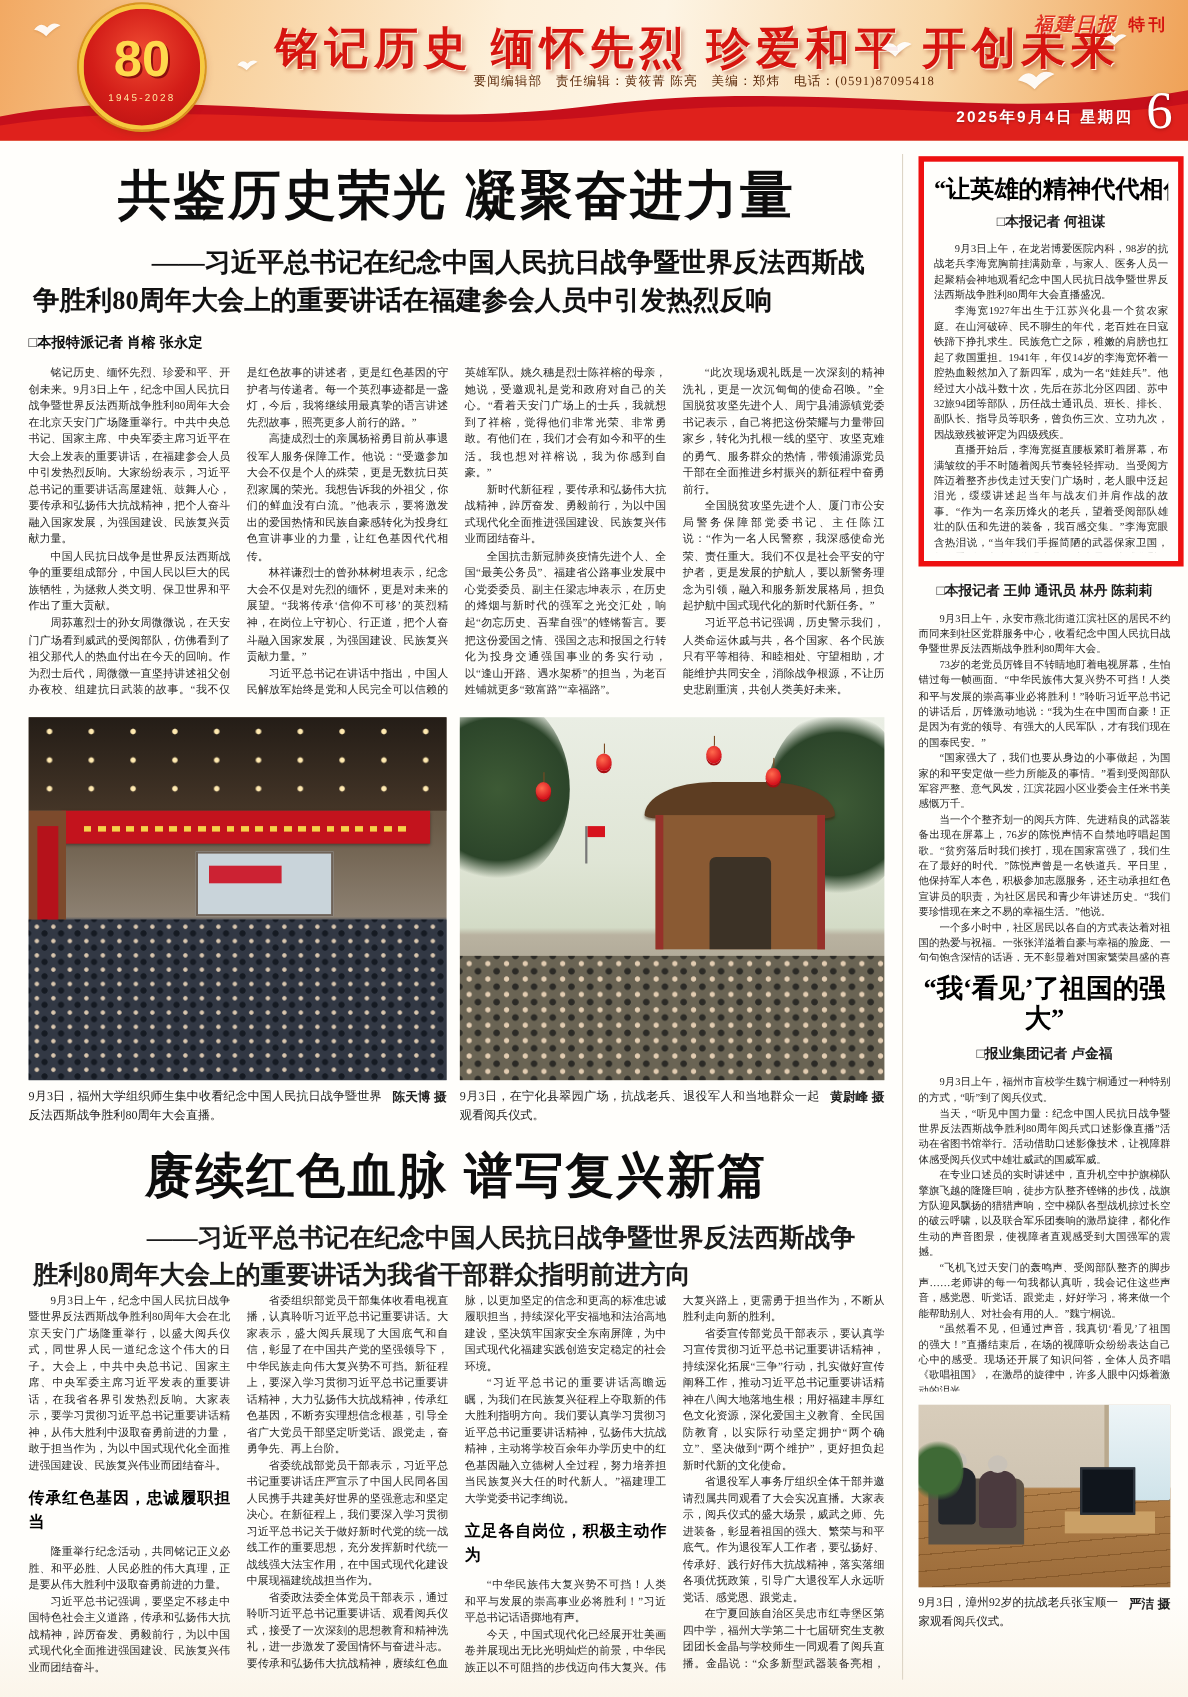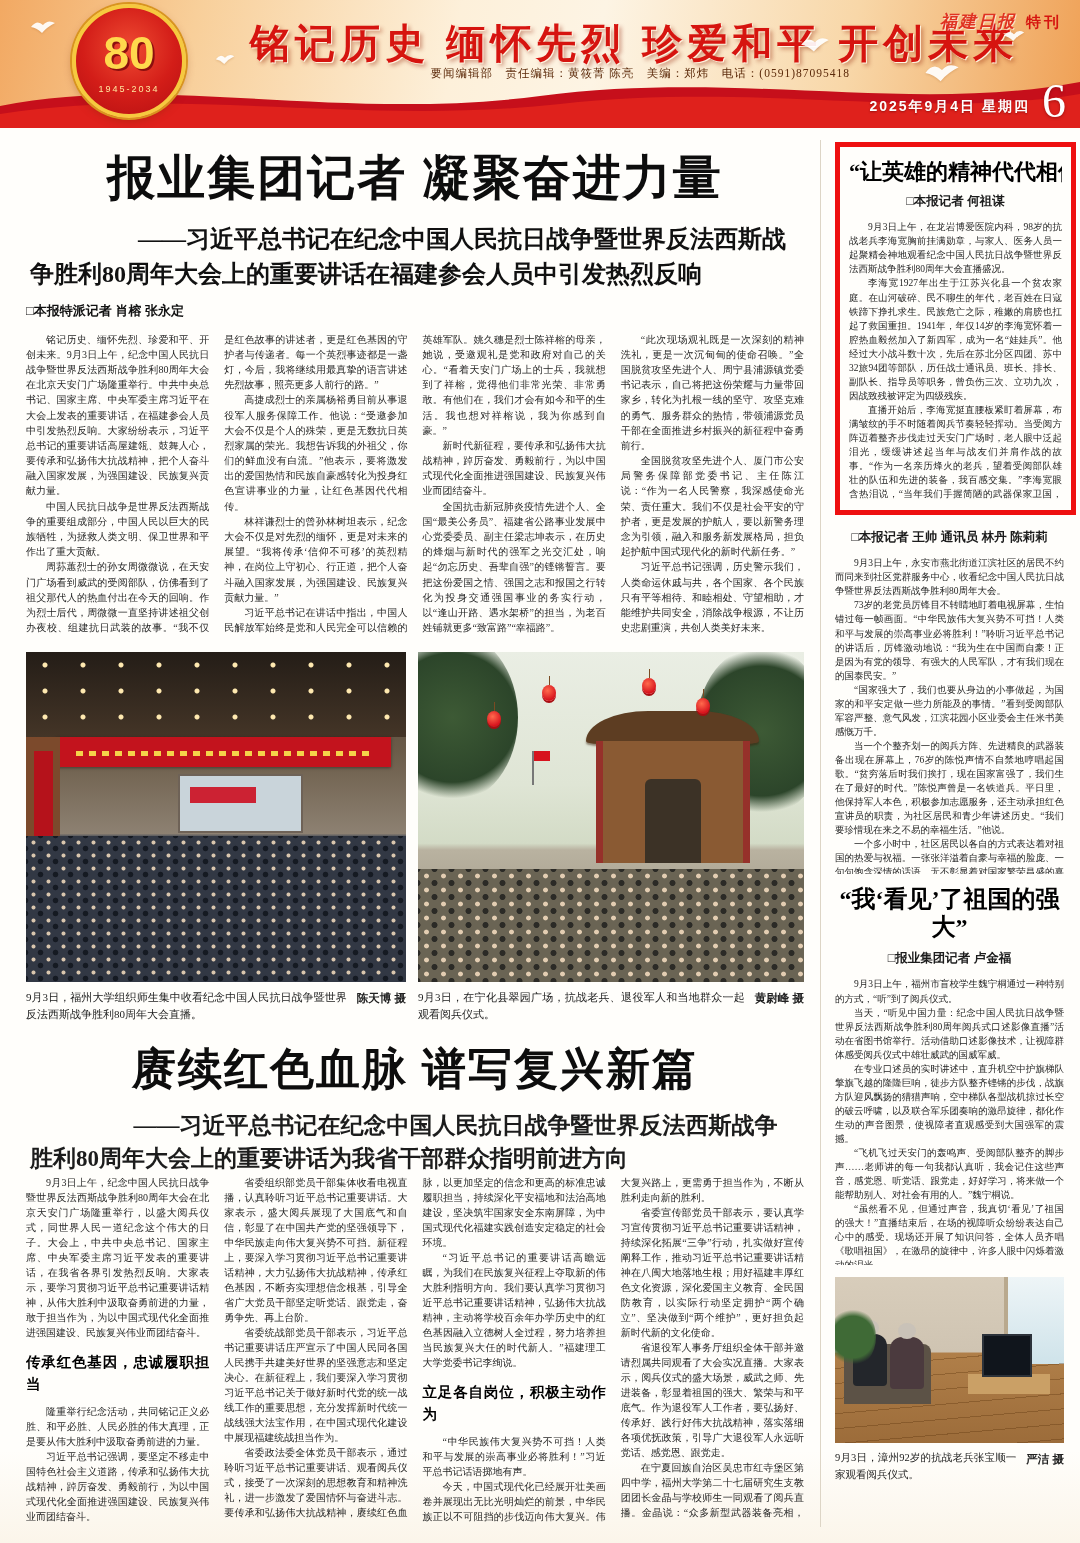--- a/index.html
+++ b/index.html
@@ -135,21 +135,21 @@
   .side-fig .caption { font-size:10.5px; }
 </style>
 </head>
 <body>
 
 <div class="page">
 
   <header class="banner">
     <div class="emblem">
       <div class="num">80</div>
-      <div class="years">1945-2034</div>
+      <div class="years">1945-2028</div>
     </div>
     <h1 class="banner-title">铭记历史 缅怀先烈 珍爱和平 开创未来</h1>
     <div class="banner-credit">要闻编辑部　责任编辑：黄筱菁 陈亮　美编：郑炜　电话：(0591)87095418</div>
     <div class="masthead">
       <span class="paper">福建日报</span>
       <span class="suffix">特刊</span>
     </div>
     <svg class="ribbon" viewBox="0 0 1080 66" preserveAspectRatio="none">
       <path d="M0,44 C160,12 340,60 540,34 C740,8 910,52 1080,20 L1080,66 L0,66 Z" fill="#c60f1b"></path>
       <path d="M0,52 C180,24 360,64 560,42 C760,20 920,58 1080,32 L1080,66 L0,66 Z" fill="#e3251c" opacity="0.85"></path>
@@ -173,21 +173,21 @@
       <span class="date">2025年9月4日 星期四</span>
       <span class="pagenum">6</span>
     </div>
   </header>
 
   <div class="content">
 
     <div class="main-col">
 
       <article class="lead-article">
-        <h2 class="lead-title">报业集团记者  凝聚奋进力量</h2>
+        <h2 class="lead-title">共鉴历史荣光  凝聚奋进力量</h2>
         <p class="lead-sub">——习近平总书记在纪念中国人民抗日战争暨世界反法西斯战争胜利80周年大会上的重要讲话在福建参会人员中引发热烈反响</p>
         <div class="byline">□本报特派记者 肖榕 张永定</div>
         <div class="body-cols lead-body">
             <p>铭记历史、缅怀先烈、珍爱和平、开创未来。9月3日上午，纪念中国人民抗日战争暨世界反法西斯战争胜利80周年大会在北京天安门广场隆重举行。中共中央总书记、国家主席、中央军委主席习近平在大会上发表的重要讲话，在福建参会人员中引发热烈反响。大家纷纷表示，习近平总书记的重要讲话高屋建瓴、鼓舞人心，要传承和弘扬伟大抗战精神，把个人奋斗融入国家发展，为强国建设、民族复兴贡献力量。</p>
             <p>中国人民抗日战争是世界反法西斯战争的重要组成部分，中国人民以巨大的民族牺牲，为拯救人类文明、保卫世界和平作出了重大贡献。</p>
             <p>周荪蕙烈士的孙女周微微说，在天安门广场看到威武的受阅部队，仿佛看到了祖父那代人的热血付出在今天的回响。作为烈士后代，周微微一直坚持讲述祖父创办夜校、组建抗日武装的故事。“我不仅是红色故事的讲述者，更是红色基因的守护者与传递者。每一个英烈事迹都是一盏灯，今后，我将继续用最真挚的语言讲述先烈故事，照亮更多人前行的路。”</p>
             <p>高捷成烈士的亲属杨裕勇目前从事退役军人服务保障工作。他说：“受邀参加大会不仅是个人的殊荣，更是无数抗日英烈家属的荣光。我想告诉我的外祖父，你们的鲜血没有白流。”他表示，要将激发出的爱国热情和民族自豪感转化为投身红色宣讲事业的力量，让红色基因代代相传。</p>
             <p>林祥谦烈士的曾孙林树坦表示，纪念大会不仅是对先烈的缅怀，更是对未来的展望。“我将传承‘信仰不可移’的英烈精神，在岗位上守初心、行正道，把个人奋斗融入国家发展，为强国建设、民族复兴贡献力量。”</p>
             <p>习近平总书记在讲话中指出，中国人民解放军始终是党和人民完全可以信赖的英雄军队。姚久穗是烈士陈祥榕的母亲，她说，受邀观礼是党和政府对自己的关心。“看着天安门广场上的士兵，我就想到了祥榕，觉得他们非常光荣、非常勇敢。有他们在，我们才会有如今和平的生活。我也想对祥榕说，我为你感到自豪。”</p>
             <p>新时代新征程，要传承和弘扬伟大抗战精神，踔厉奋发、勇毅前行，为以中国式现代化全面推进强国建设、民族复兴伟业而团结奋斗。</p>

